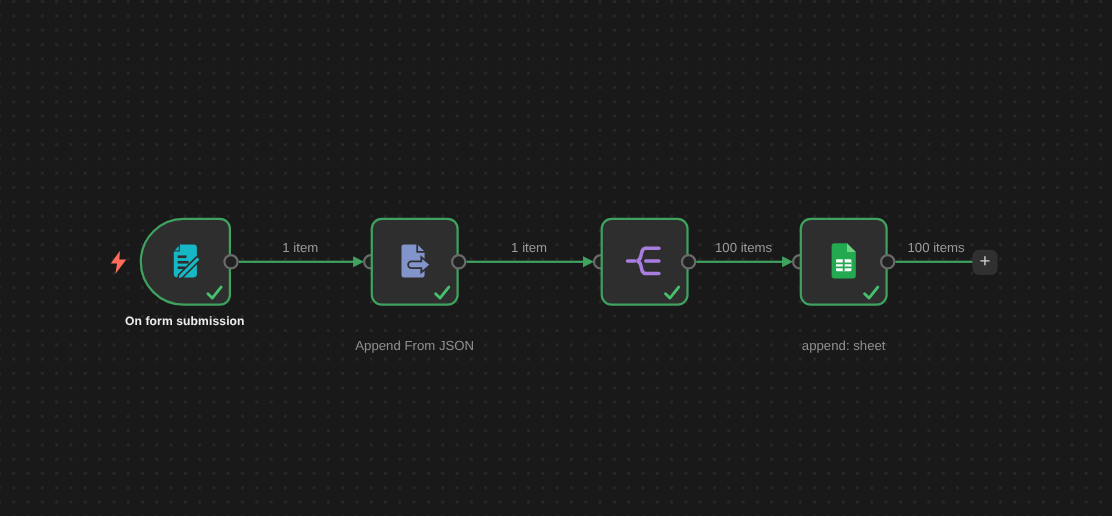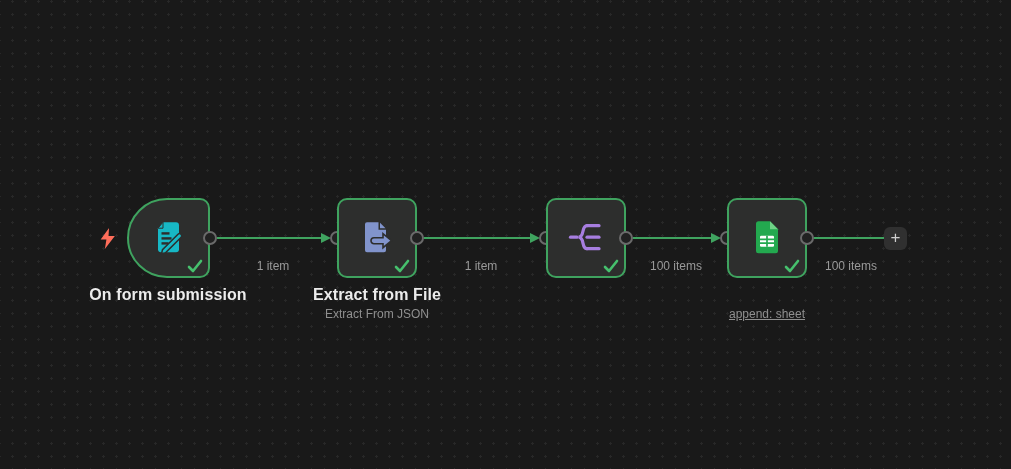--- a/index.html
+++ b/index.html
@@ -29,21 +29,21 @@
     position:absolute;left:50%;top:50%;
     transform:translate(-50%,-52%);
     width:40px;height:40px;
   }
   .check{
     position:absolute;right:5px;bottom:3px;width:16px;height:14px;
   }
   .node-title{
     position:absolute;top:286px;width:240px;
     text-align:center;
-    color:#ececec;font-size:16px;font-weight:700;
+    color:#ececec;font-size:11px;font-weight:700;
     letter-spacing:.1px;
   }
   .node-subtitle{
     position:absolute;top:307px;width:240px;
     text-align:center;
     color:#8f8f8f;font-size:12px;font-weight:400;
   }
   .port{
     position:absolute;top:231px;width:14px;height:14px;
     border-radius:50%;
@@ -58,21 +58,21 @@
   }
   .arrowhead{
     position:absolute;top:232.5px;width:0;height:0;
     border-left:10px solid #3fa35f;
     border-top:5.5px solid transparent;
     border-bottom:5.5px solid transparent;
   }
   .wire-label{
     position:absolute;top:218px;
     transform:translateX(-50%);
-    color:#9a9a9a;font-size:12px;white-space:nowrap;margin-top:41px;
+    color:#9a9a9a;font-size:12px;white-space:nowrap;
   }
   .bolt{
     position:absolute;left:99px;top:228px;width:18px;height:21px;
   }
   .add-btn{
     position:absolute;left:884px;top:227px;width:23px;height:23px;
     background:#303030;border-radius:6px;
     color:#cfcfcf;font-size:17px;line-height:22px;
     text-align:center;cursor:pointer;user-select:none;
   }
@@ -110,22 +110,21 @@
   <div class="node" style="left:337px;">
     <svg class="node-icon" viewBox="0 0 40 40">
       <path d="M10,5 H21.5 V12.5 H29 V33 Q29,35 27,35 H10 Q8,35 8,33 V7 Q8,5 10,5 Z" fill="#8194cc"></path>
       <path d="M23,5.5 L28.5,11 H23 Z" fill="#8194cc"></path>
       <path d="M17,20.5 H26 V16.5 L34.5,23.5 L26,30.5 V26.5 H17 A3,3 0 0 1 17,20.5 Z" fill="#8194cc" stroke="#2d2e2d" stroke-width="1.6"></path>
     </svg>
     <svg class="check" viewBox="0 0 16 14">
       <polyline points="2,8 6,12 14,2" fill="none" stroke="#46c06d" stroke-width="2.6" stroke-linecap="round" stroke-linejoin="round"></polyline>
     </svg>
   </div>
-  <div class="node-title" style="left:257px;">Extract from File</div>
-  <div class="node-subtitle" style="left:257px;">Extract From JSON</div>
+  <div class="node-subtitle" style="left:257px;">Append From JSON</div>
 
   <div class="port" style="left:410px;"></div>
   <div class="wire" style="left:424px;width:107px;"></div>
   <div class="arrowhead" style="left:530px;"></div>
   <div class="wire-label" style="left:481px;">1 item</div>
   <div class="port" style="left:539px;"></div>
 
   <div class="node" style="left:546px;">
     <svg class="node-icon" viewBox="0 0 40 40">
       <g fill="none" stroke="#a77ee0" stroke-width="3.2" stroke-linecap="round">
@@ -156,20 +155,20 @@
       <g stroke="#23a94f" stroke-width="1.7">
         <line x1="13" y1="22.2" x2="27" y2="22.2"></line>
         <line x1="13" y1="25.9" x2="27" y2="25.9"></line>
         <line x1="20" y1="18.5" x2="20" y2="29.5"></line>
       </g>
     </svg>
     <svg class="check" viewBox="0 0 16 14">
       <polyline points="2,8 6,12 14,2" fill="none" stroke="#46c06d" stroke-width="2.6" stroke-linecap="round" stroke-linejoin="round"></polyline>
     </svg>
   </div>
-  <div class="node-subtitle" style="left:647px;text-decoration:underline;">append: sheet</div>
+  <div class="node-subtitle" style="left:647px;">append: sheet</div>
 
   <div class="port" style="left:800px;"></div>
   <div class="wire" style="left:814px;width:72px;"></div>
   <div class="wire-label" style="left:851px;">100 items</div>
   <div class="add-btn">+</div>
 
 </div>
 
 </body></html>

